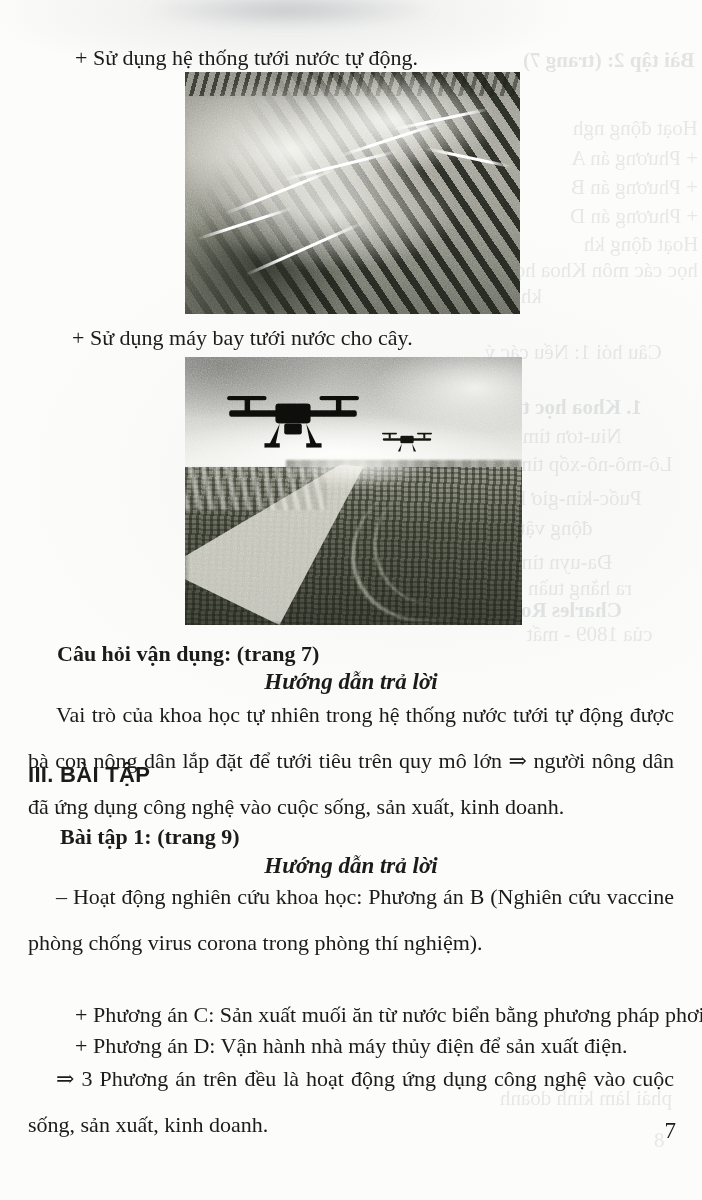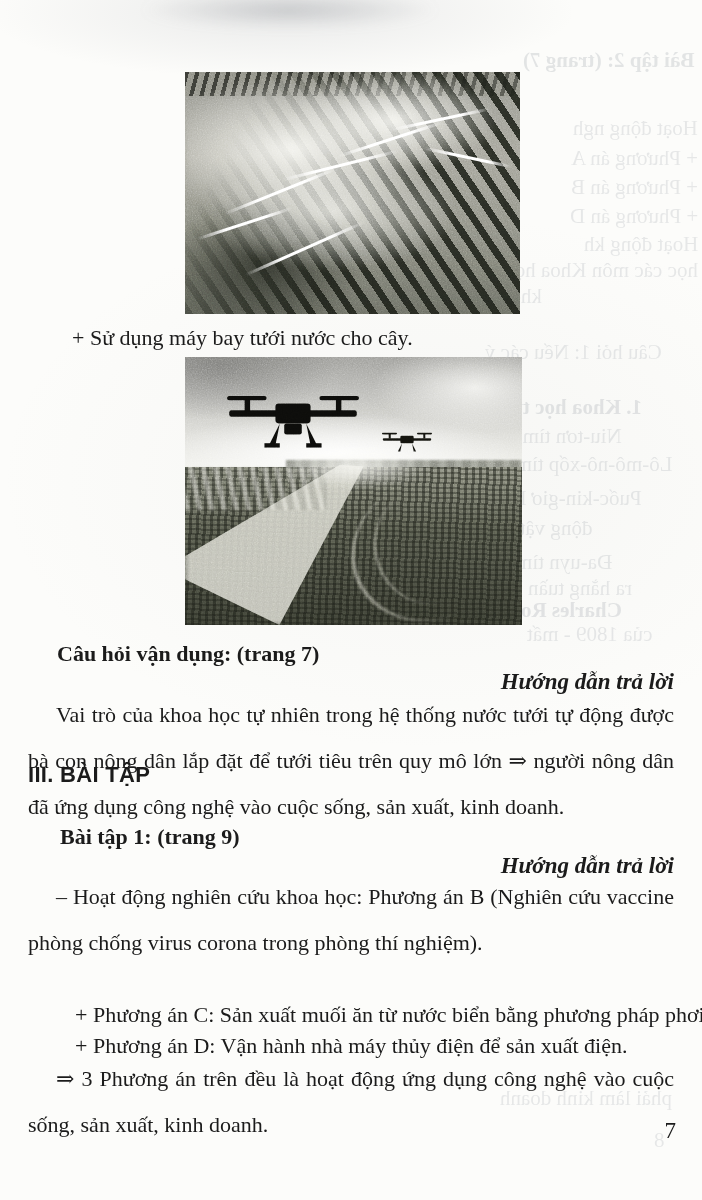--- a/index.html
+++ b/index.html
@@ -11,21 +11,21 @@
       radial-gradient(ellipse 60% 8% at 40% 1%, rgba(150,153,160,.18), rgba(150,153,160,0) 70%),
       radial-gradient(ellipse 80% 30% at 60% 40%, rgba(190,192,188,.10), rgba(190,192,188,0) 75%),
       #fcfcfa;
     overflow:hidden;
     font-family:"Liberation Serif","DejaVu Serif",serif;
     color:#1b1b1b;
   }
   
   .txt{position:absolute; z-index:3; font-size:22px; line-height:36px; white-space:nowrap;}
   .wrap{white-space:normal; left:28px; width:646px; text-align:justify; text-indent:28px; line-height:46px;}
-  .guide{left:28px; width:646px; text-align:right; font-weight:700; font-style:italic; font-size:23px; white-space:normal;}
+  .guide{left:28px; width:646px; text-align:center; font-weight:700; font-style:italic; font-size:23px; white-space:normal;}
   .sans{font-family:"Liberation Sans","DejaVu Sans",sans-serif; font-weight:700; letter-spacing:.3px;}
   #caption-irrigation{left:75px; top:40px;}
   #heading-cau-hoi{left:57px; top:636px; font-weight:700;}
   #guide-1{top:664px;}
   #para-vai-tro{top:692px;}
   #heading-bai-tap{left:28px; top:757px; font-size:22px;}
   #heading-bai-tap-1{left:60px; top:819px; font-weight:700;}
   #guide-2{top:848px;}
   #item-nghien-cuu{top:874px; text-indent:28px;}
   #item-khong-phai{left:56px; top:940px;}
@@ -123,20 +123,21 @@
       <span class="bleed" style="top: 486px; right: 60px;">Puốc-kin-giơ là</span>
       <span class="bleed" style="top: 516px; right: 110px;">động vật (1837).</span>
       <span class="bleed" style="top: 550px; right: 90px;">Đa-uyn tìm</span>
       <span class="bleed" style="top: 576px; right: 70px;">ra hằng tuần hoàn</span>
       <span class="bleed b" style="top: 598px; right: 80px;">Charles Robe</span>
       <span class="bleed" style="top: 622px; right: 50px;">của 1809 - mất</span>
       <span class="bleed" style="top: 1086px; right: 30px;">phải làm kinh doanh</span>
       <span class="bleed" style="top: 1128px; right: 38px;">8</span>
     </div>
 
+  <div class="txt" id="caption-irrigation">+ Sử dụng hệ thống tưới nước tự động.</div>
 
   <div class="photo" id="photo-irrigation">
     <div class="layer irr-toprow"></div>
     <div class="layer irr-rows"></div>
     <div class="layer irr-corner"></div>
     <div class="layer irr-mist"></div>
     <div class="jet j1"></div>
     <div class="jet j2"></div>
     <div class="jet j3"></div>
     <div class="jet j4"></div>

